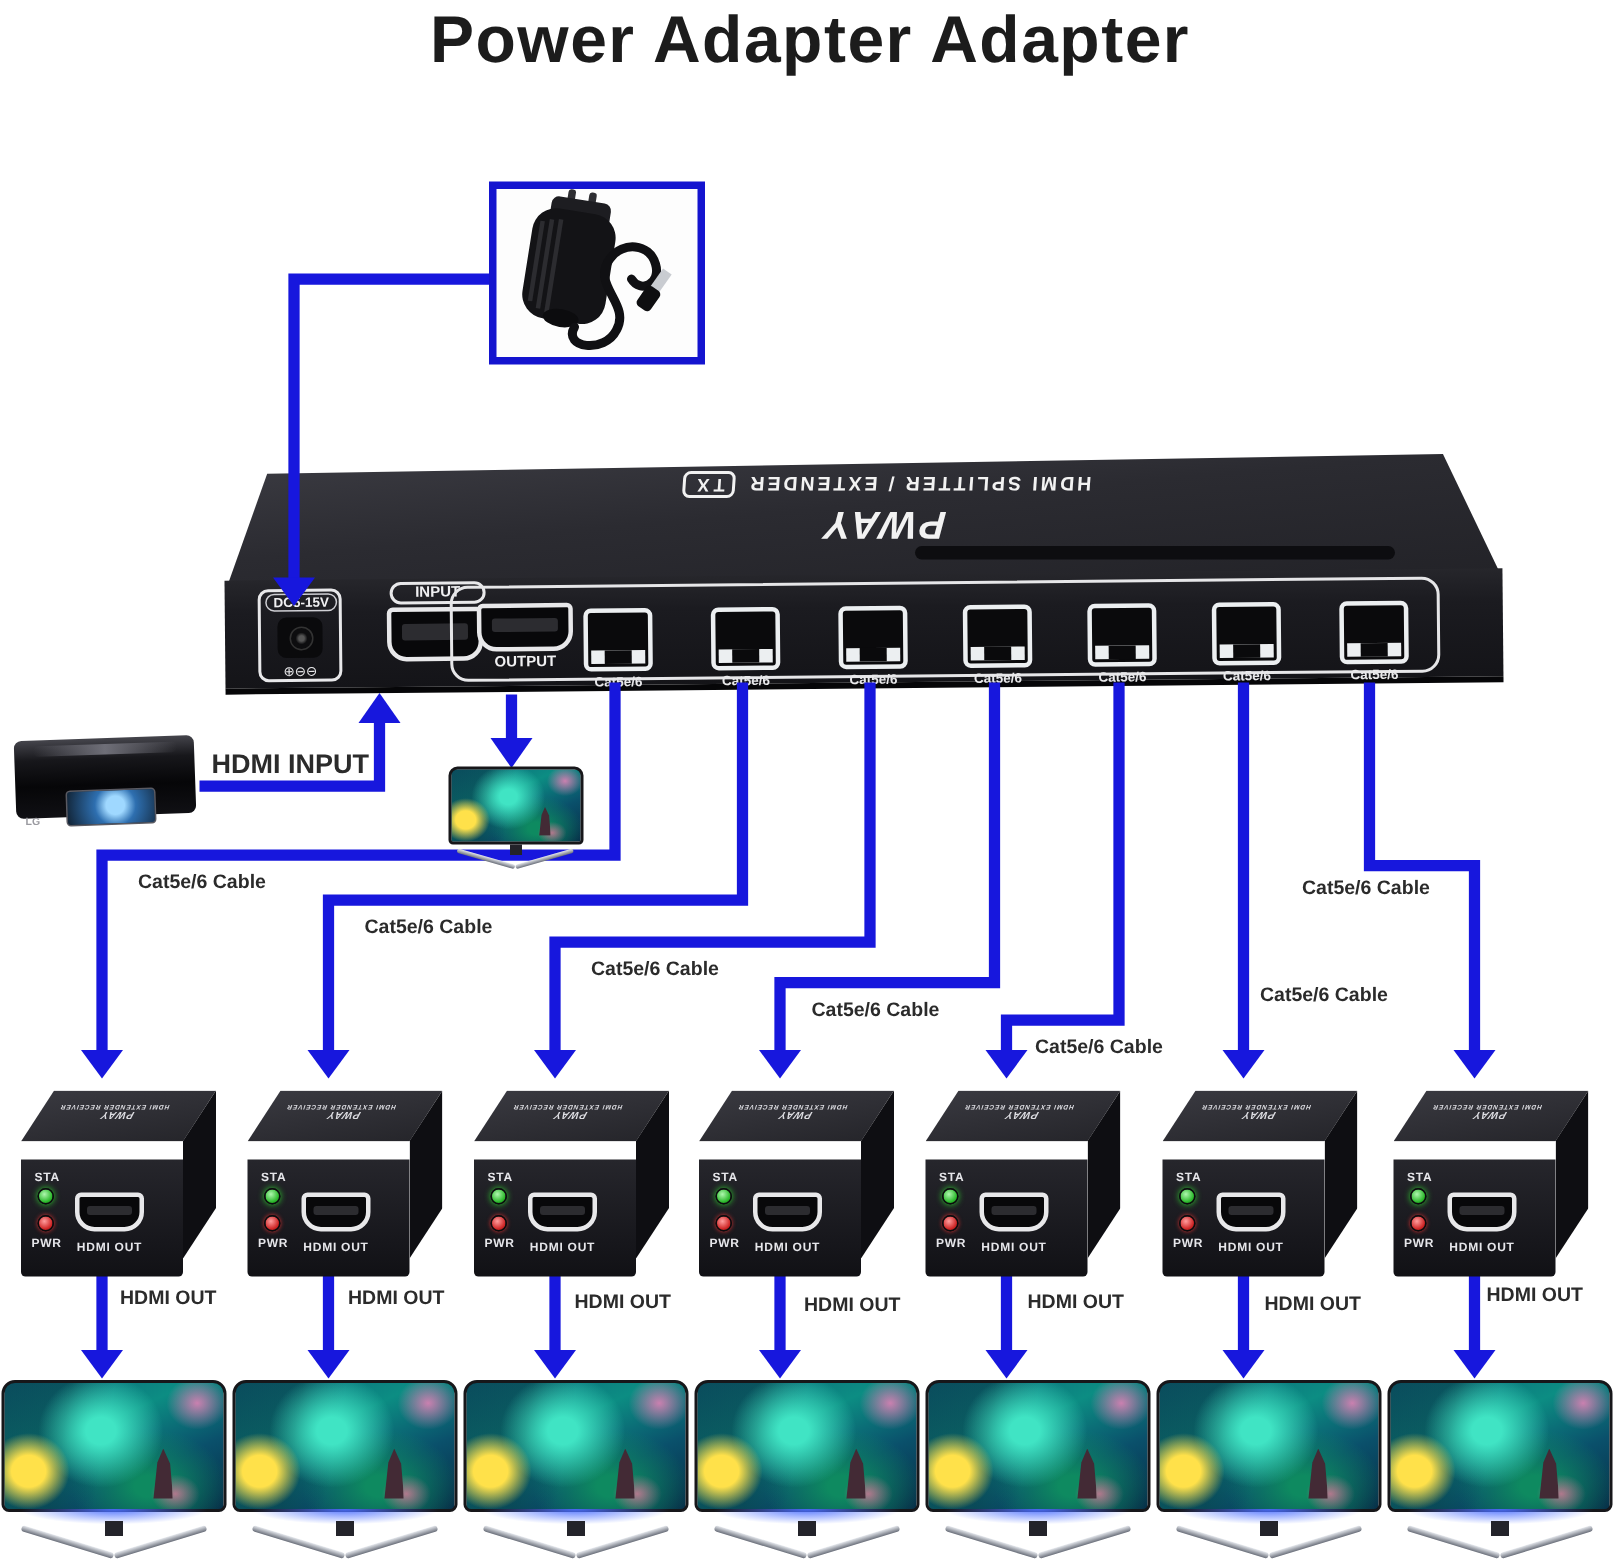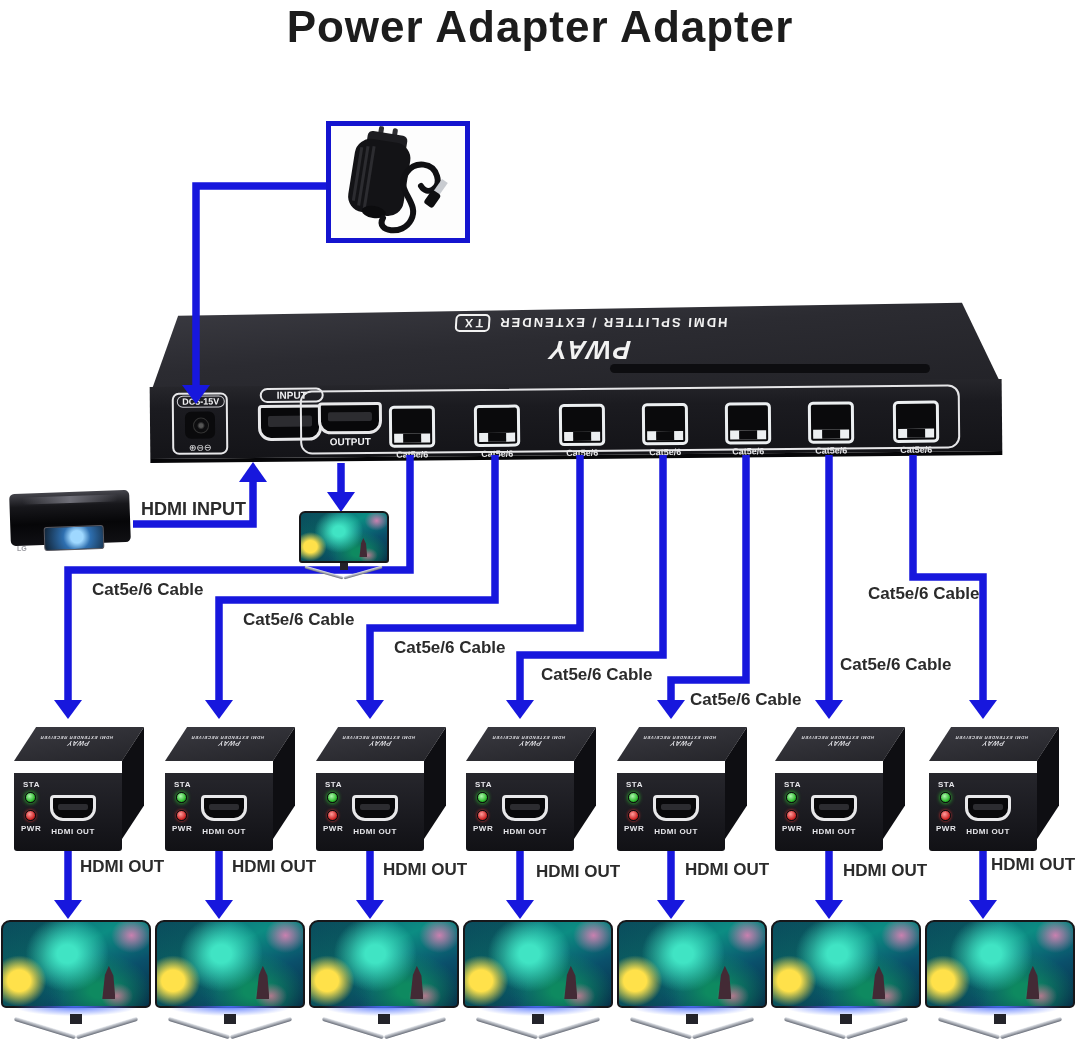--- a/index.html
+++ b/index.html
@@ -7,21 +7,21 @@
           font-family:"Liberation Sans", sans-serif;}
 
   
   .title{position:absolute;left:0;top:2px;width:1080px;display:flex;justify-content:center;
          align-items:baseline;gap:14px;white-space:nowrap;}
   .title .t-black{font-size:44px;font-weight:800;color:#1c1c1c;letter-spacing:1px;}
   .title .t-green{font-family:"Liberation Serif", serif;font-size:56px;font-weight:500;
                   color:#2fe32f;letter-spacing:3px;}
 
   
-  .lbl{position:absolute;font-weight:700;color:#2b2b2b;font-size:17px;white-space:nowrap;}
+  .lbl{position:absolute;font-weight:700;color:#2b2b2b;font-size:13px;white-space:nowrap;}
 
   
   .adapter-box{position:absolute;left:326px;top:121px;width:144px;height:122px;
                border:5px solid #1414cf;background:#fdfdfd;box-sizing:border-box;z-index:2;}
 
   
   #wires{position:absolute;left:0;top:0;z-index:3;pointer-events:none;}
 
   
   .dev-top{position:absolute;left:150px;top:298px;width:852px;height:94px;z-index:2;

